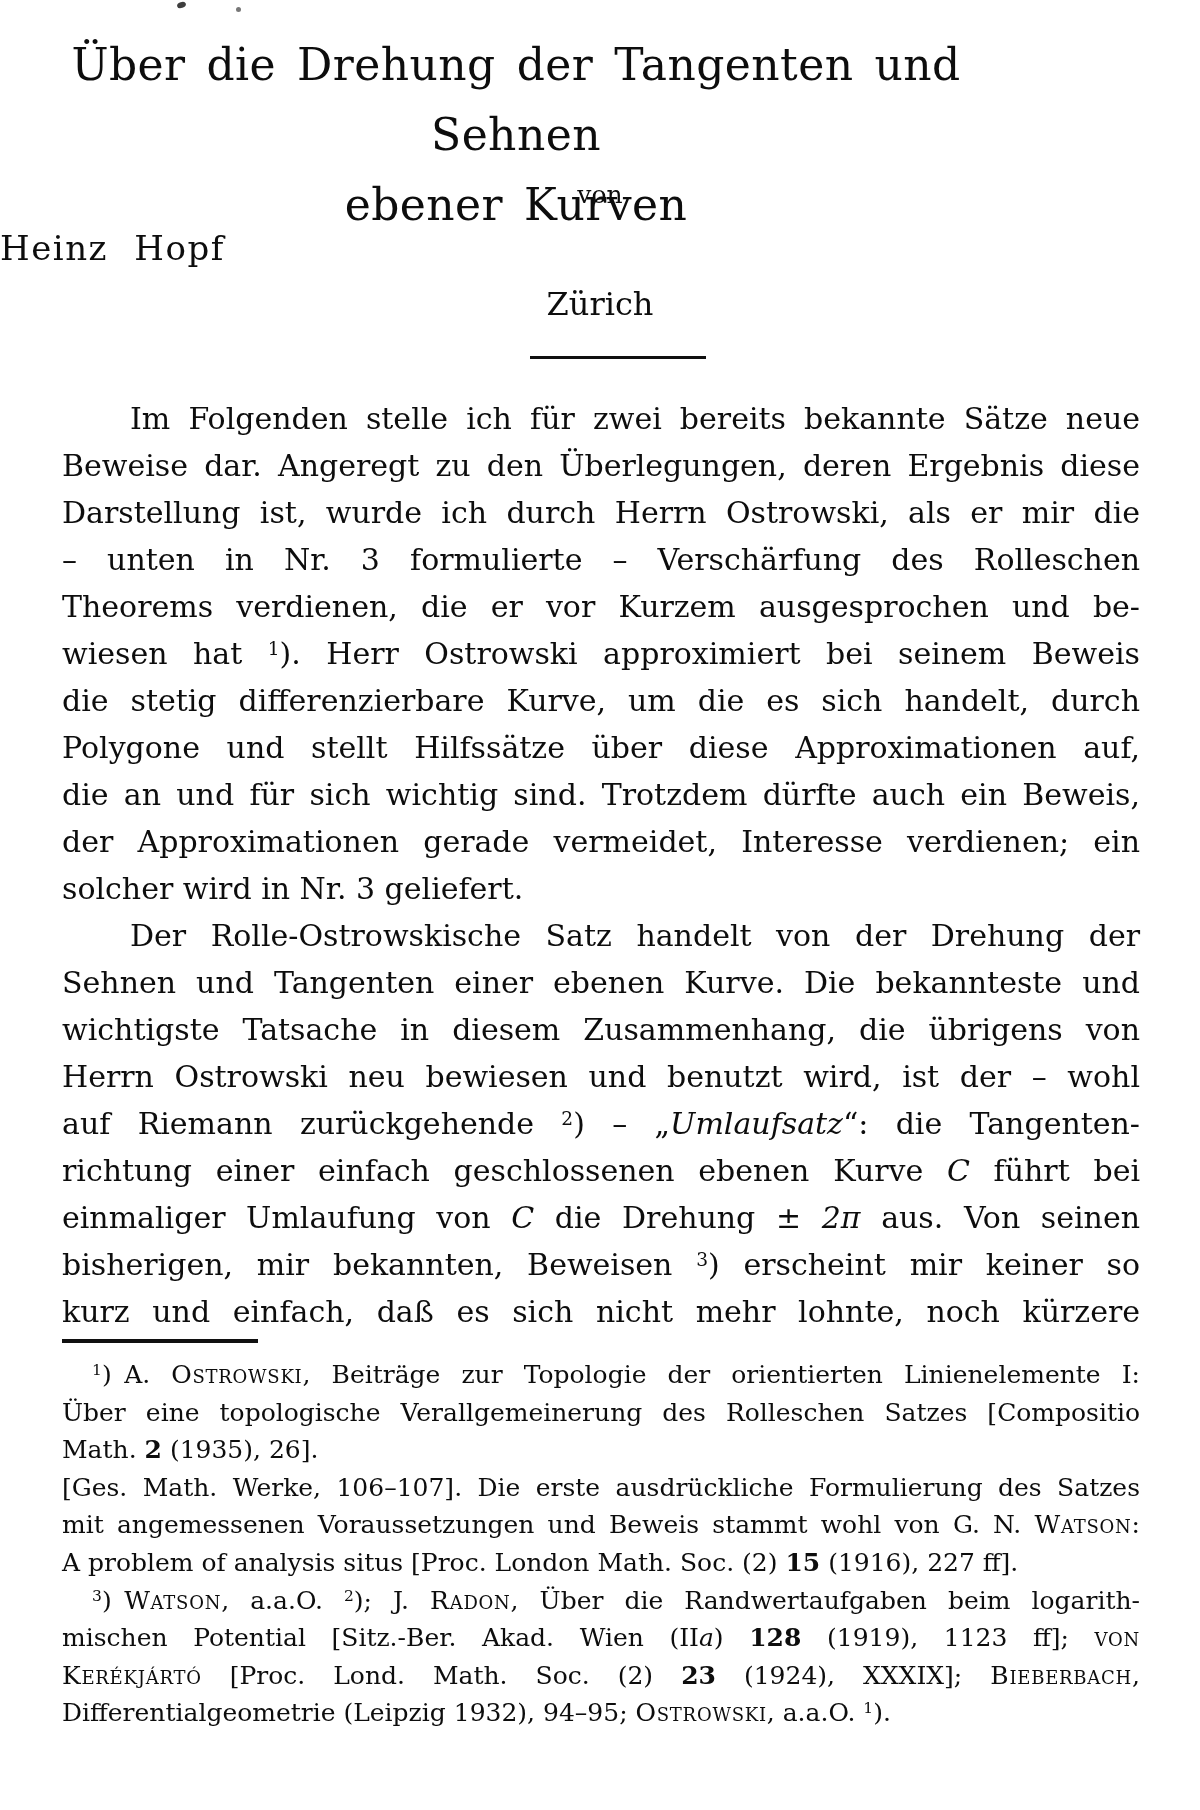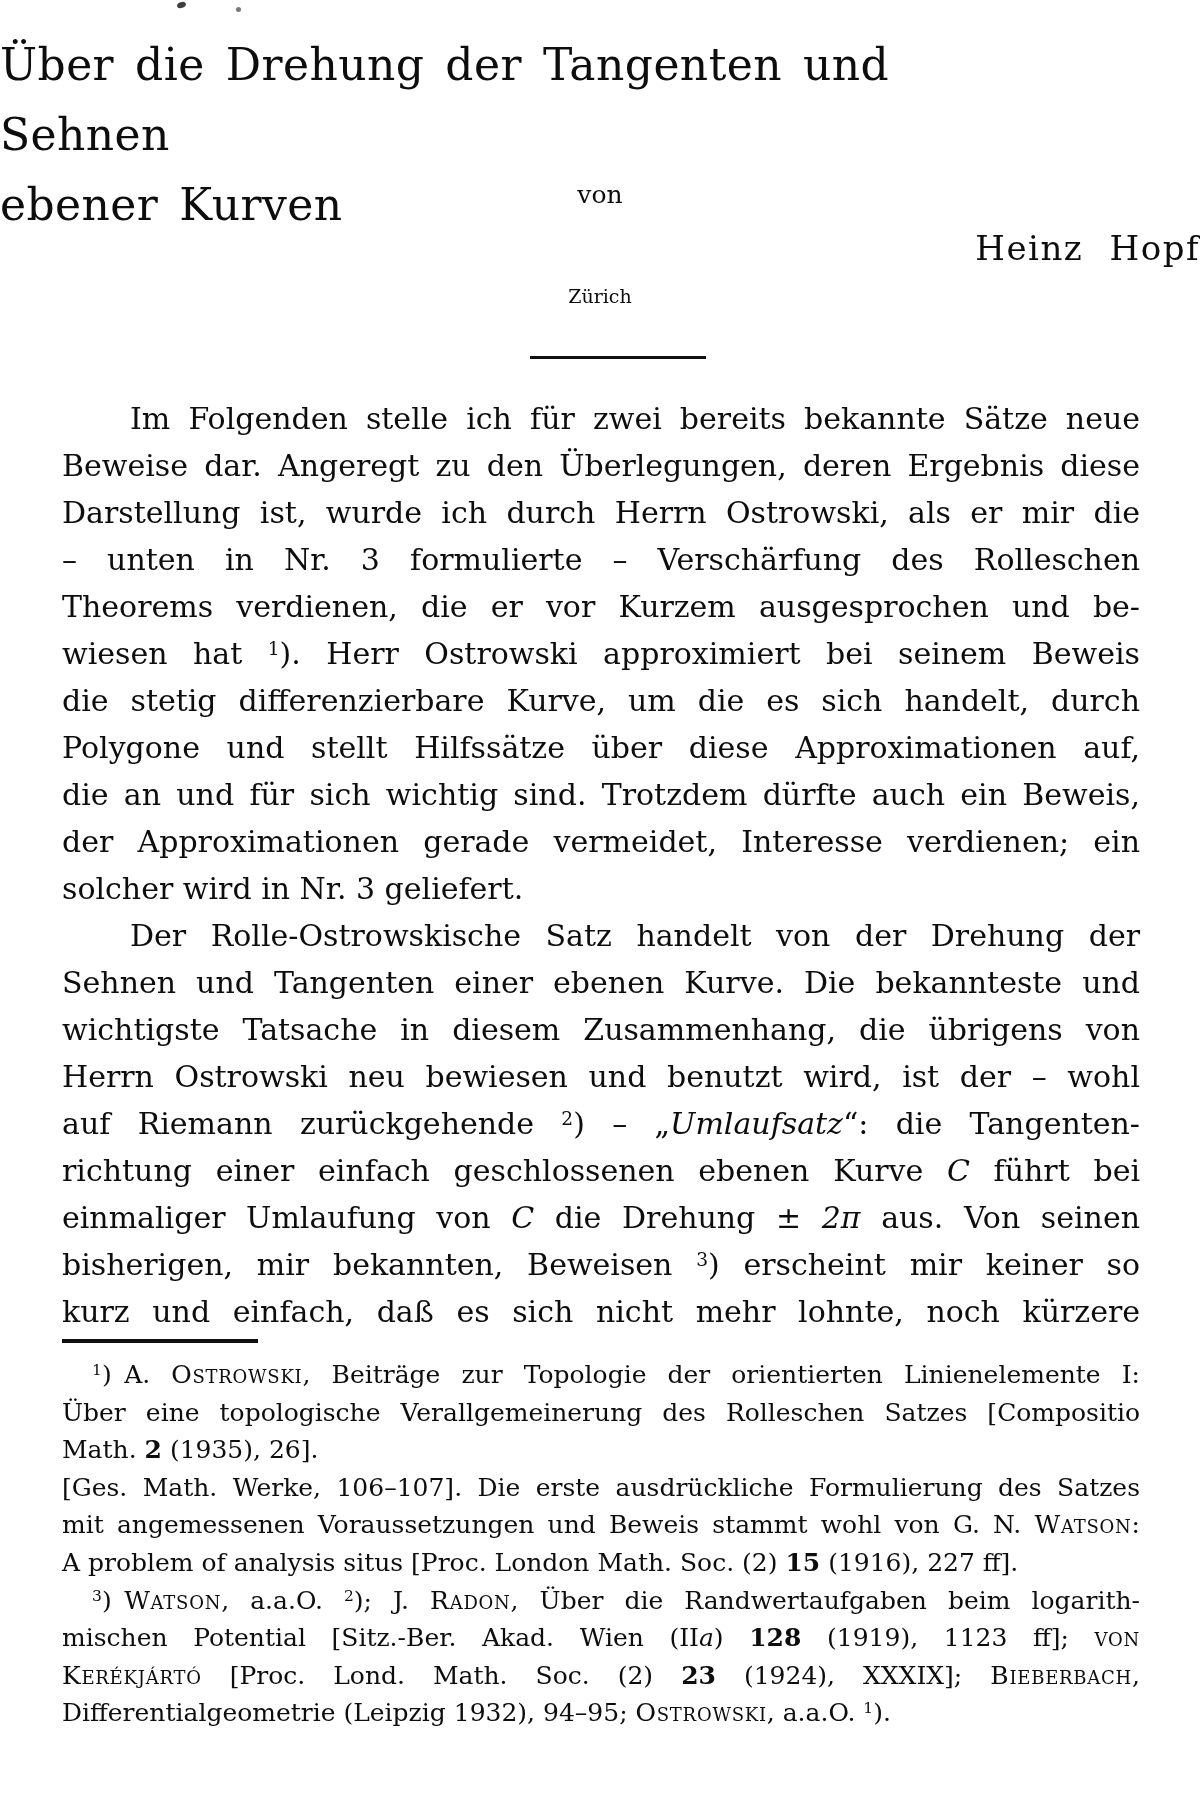--- a/index.html
+++ b/index.html
@@ -12,27 +12,27 @@
     color: var(--ink, #0d0d0d);
     font-family: "DejaVu Serif", "Liberation Serif", serif;
     overflow: hidden;
   }
   .speck { position:absolute; background:#1c1c1c; border-radius:50%; opacity:.85; }
   .speck.s1 { left:177px; top:2px; width:9px; height:6px; transform:rotate(-18deg); }
   .speck.s2 { left:236px; top:7px; width:5px; height:5px; opacity:.6; }
 
   .title-block {
     position:absolute; left:0; top:30px; width:1032px;
-    text-align:left; font-size:44px; line-height:70px;
+    text-align:center; font-size:44px; line-height:70px;
     word-spacing:0.15em; letter-spacing:0.01em;
   }
   .byline { position:absolute; left:0; top:180px; width:1200px; text-align:center; font-size:25px; }
-  .author { position:absolute; left:0; top:228px; width:1200px; text-align:right;
+  .author { position:absolute; left:0; top:228px; width:1200px; text-align:left;
             font-size:34px; letter-spacing:1.5px; word-spacing:14px; }
-  .affiliation { position:absolute; left:0; top:285px; width:1200px; text-align:center; font-size:19px; }
+  .affiliation { position:absolute; left:0; top:285px; width:1200px; text-align:center; font-size:32px; }
 
   .rule { position:absolute; background:#101010; }
   .rule.title-rule { left:530px; top:356px; width:176px; height:3px; }
   .rule.fn-rule    { left:62px;  top:1339px; width:196px; height:4px; }
 
   .article-body {
     position:absolute; left:62px; top:395px; width:1078px;
     font-size:30px; line-height:47px;
   }
   .footnotes {

